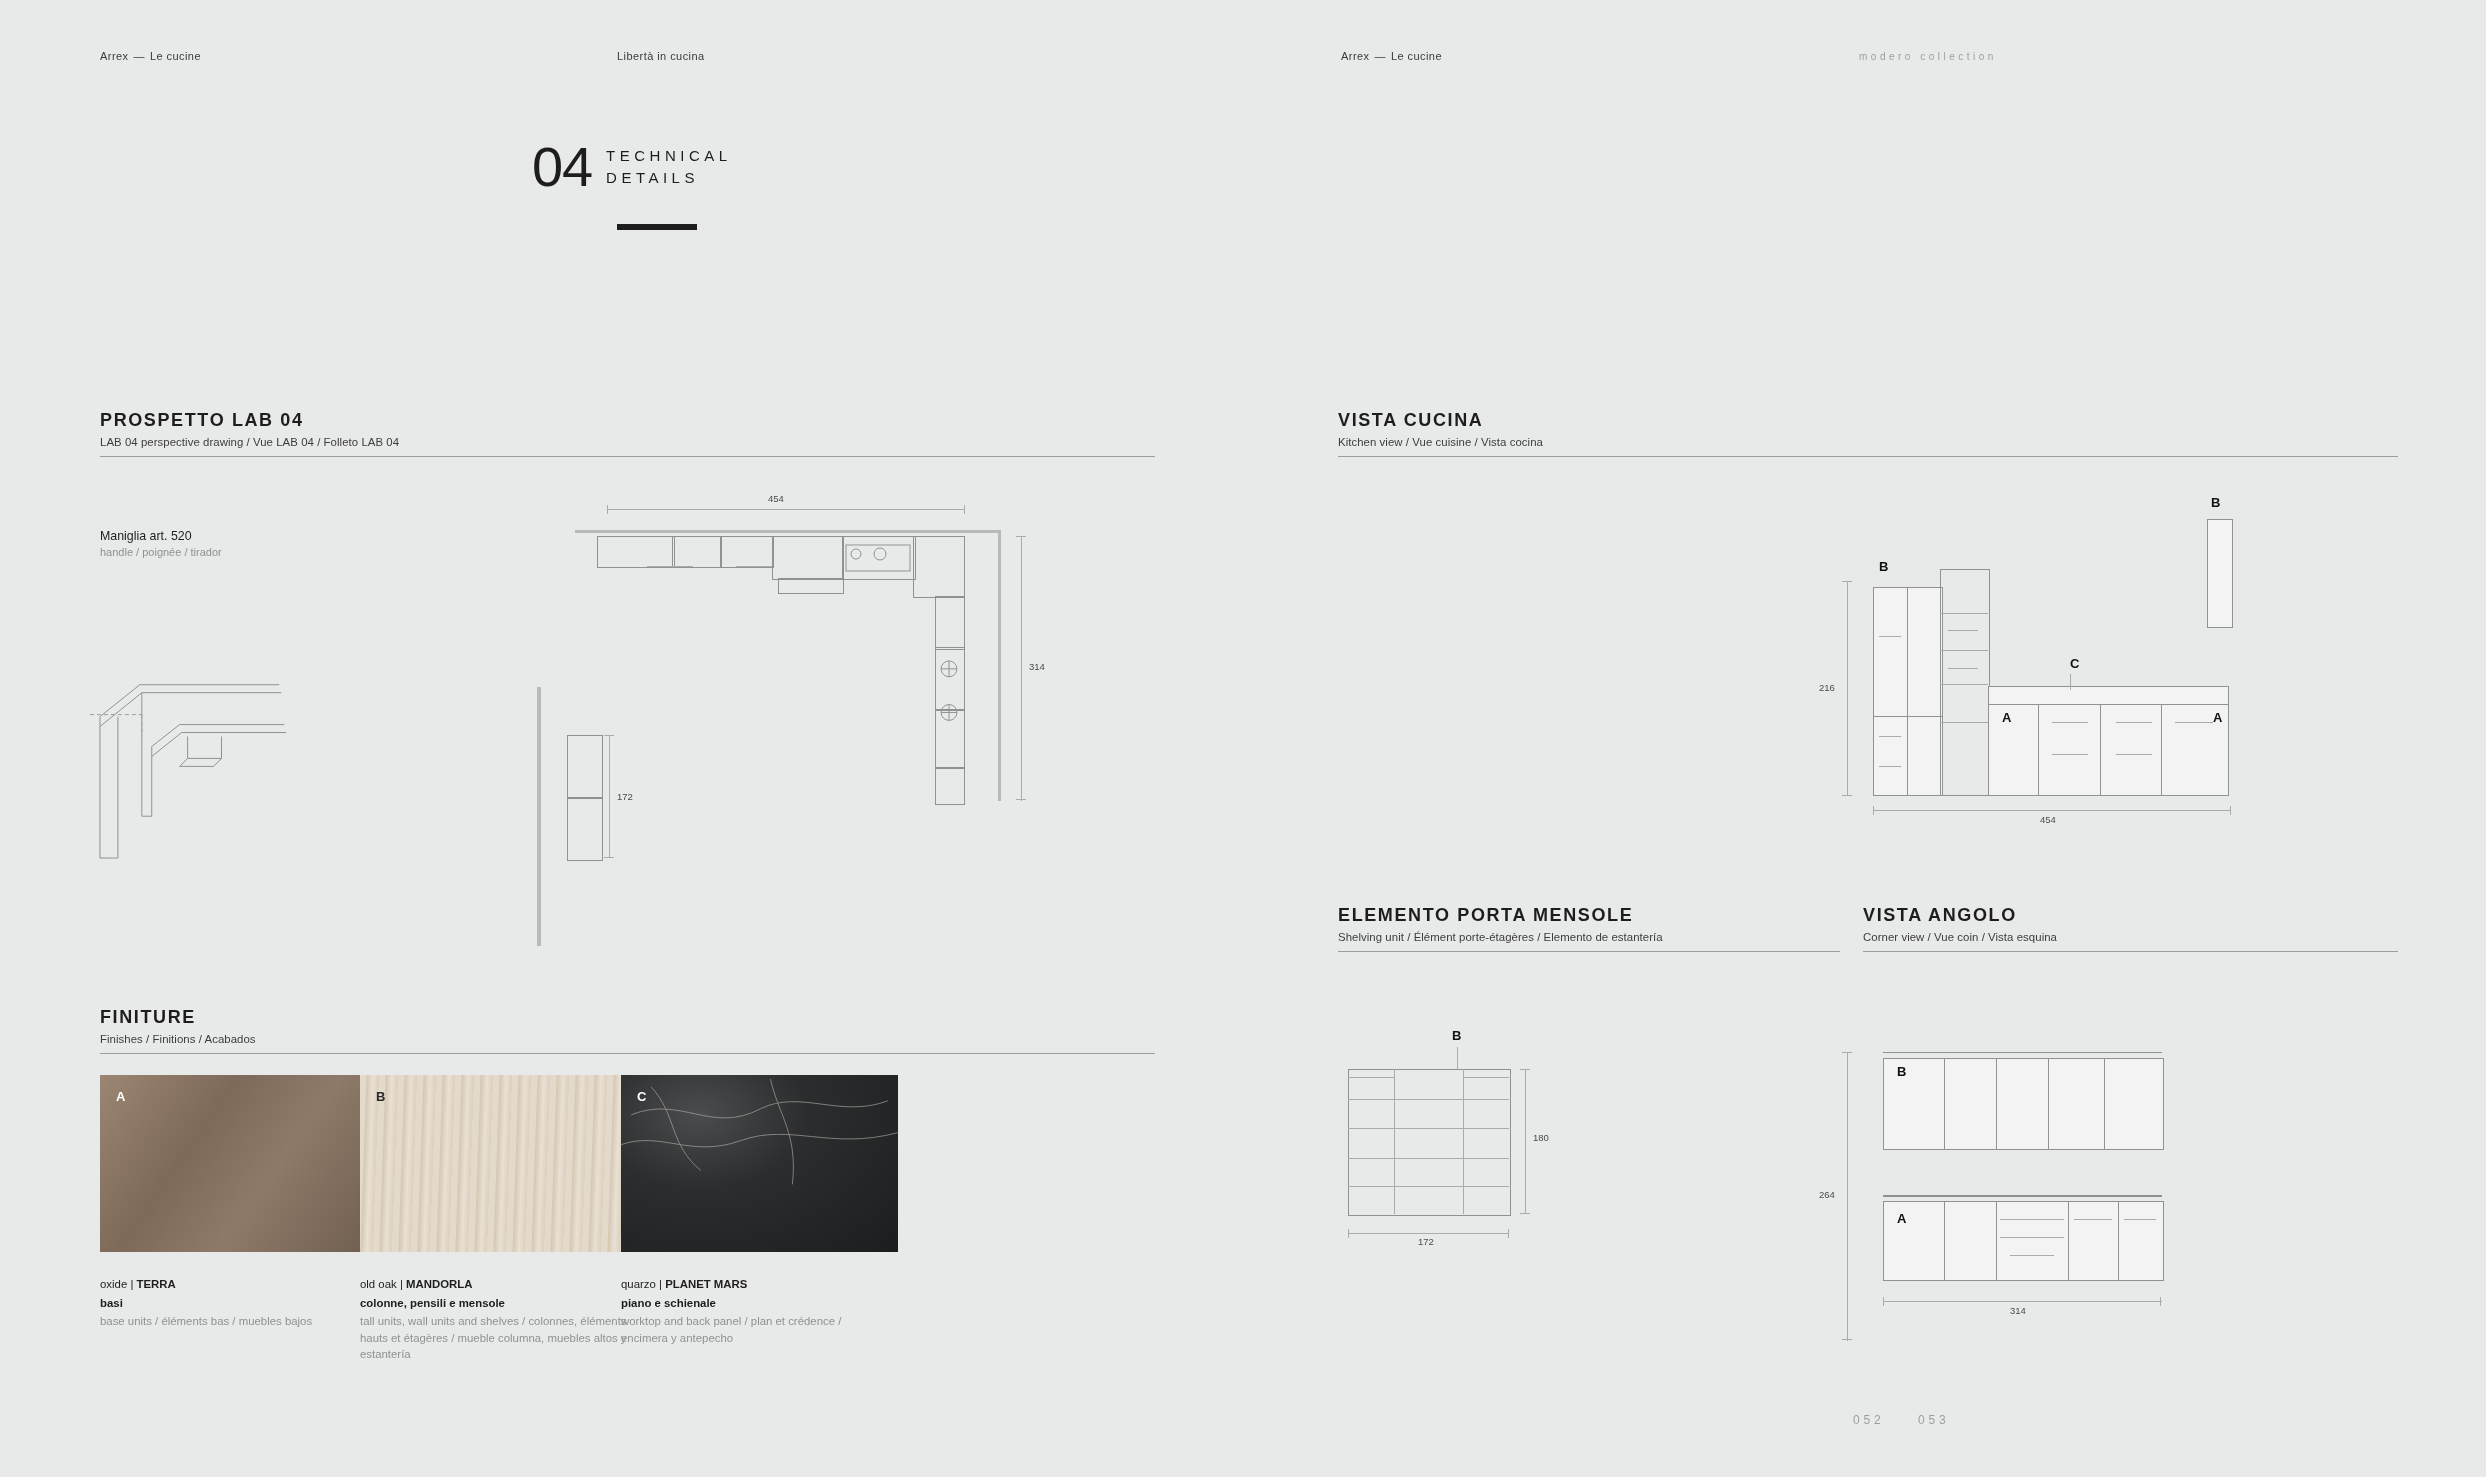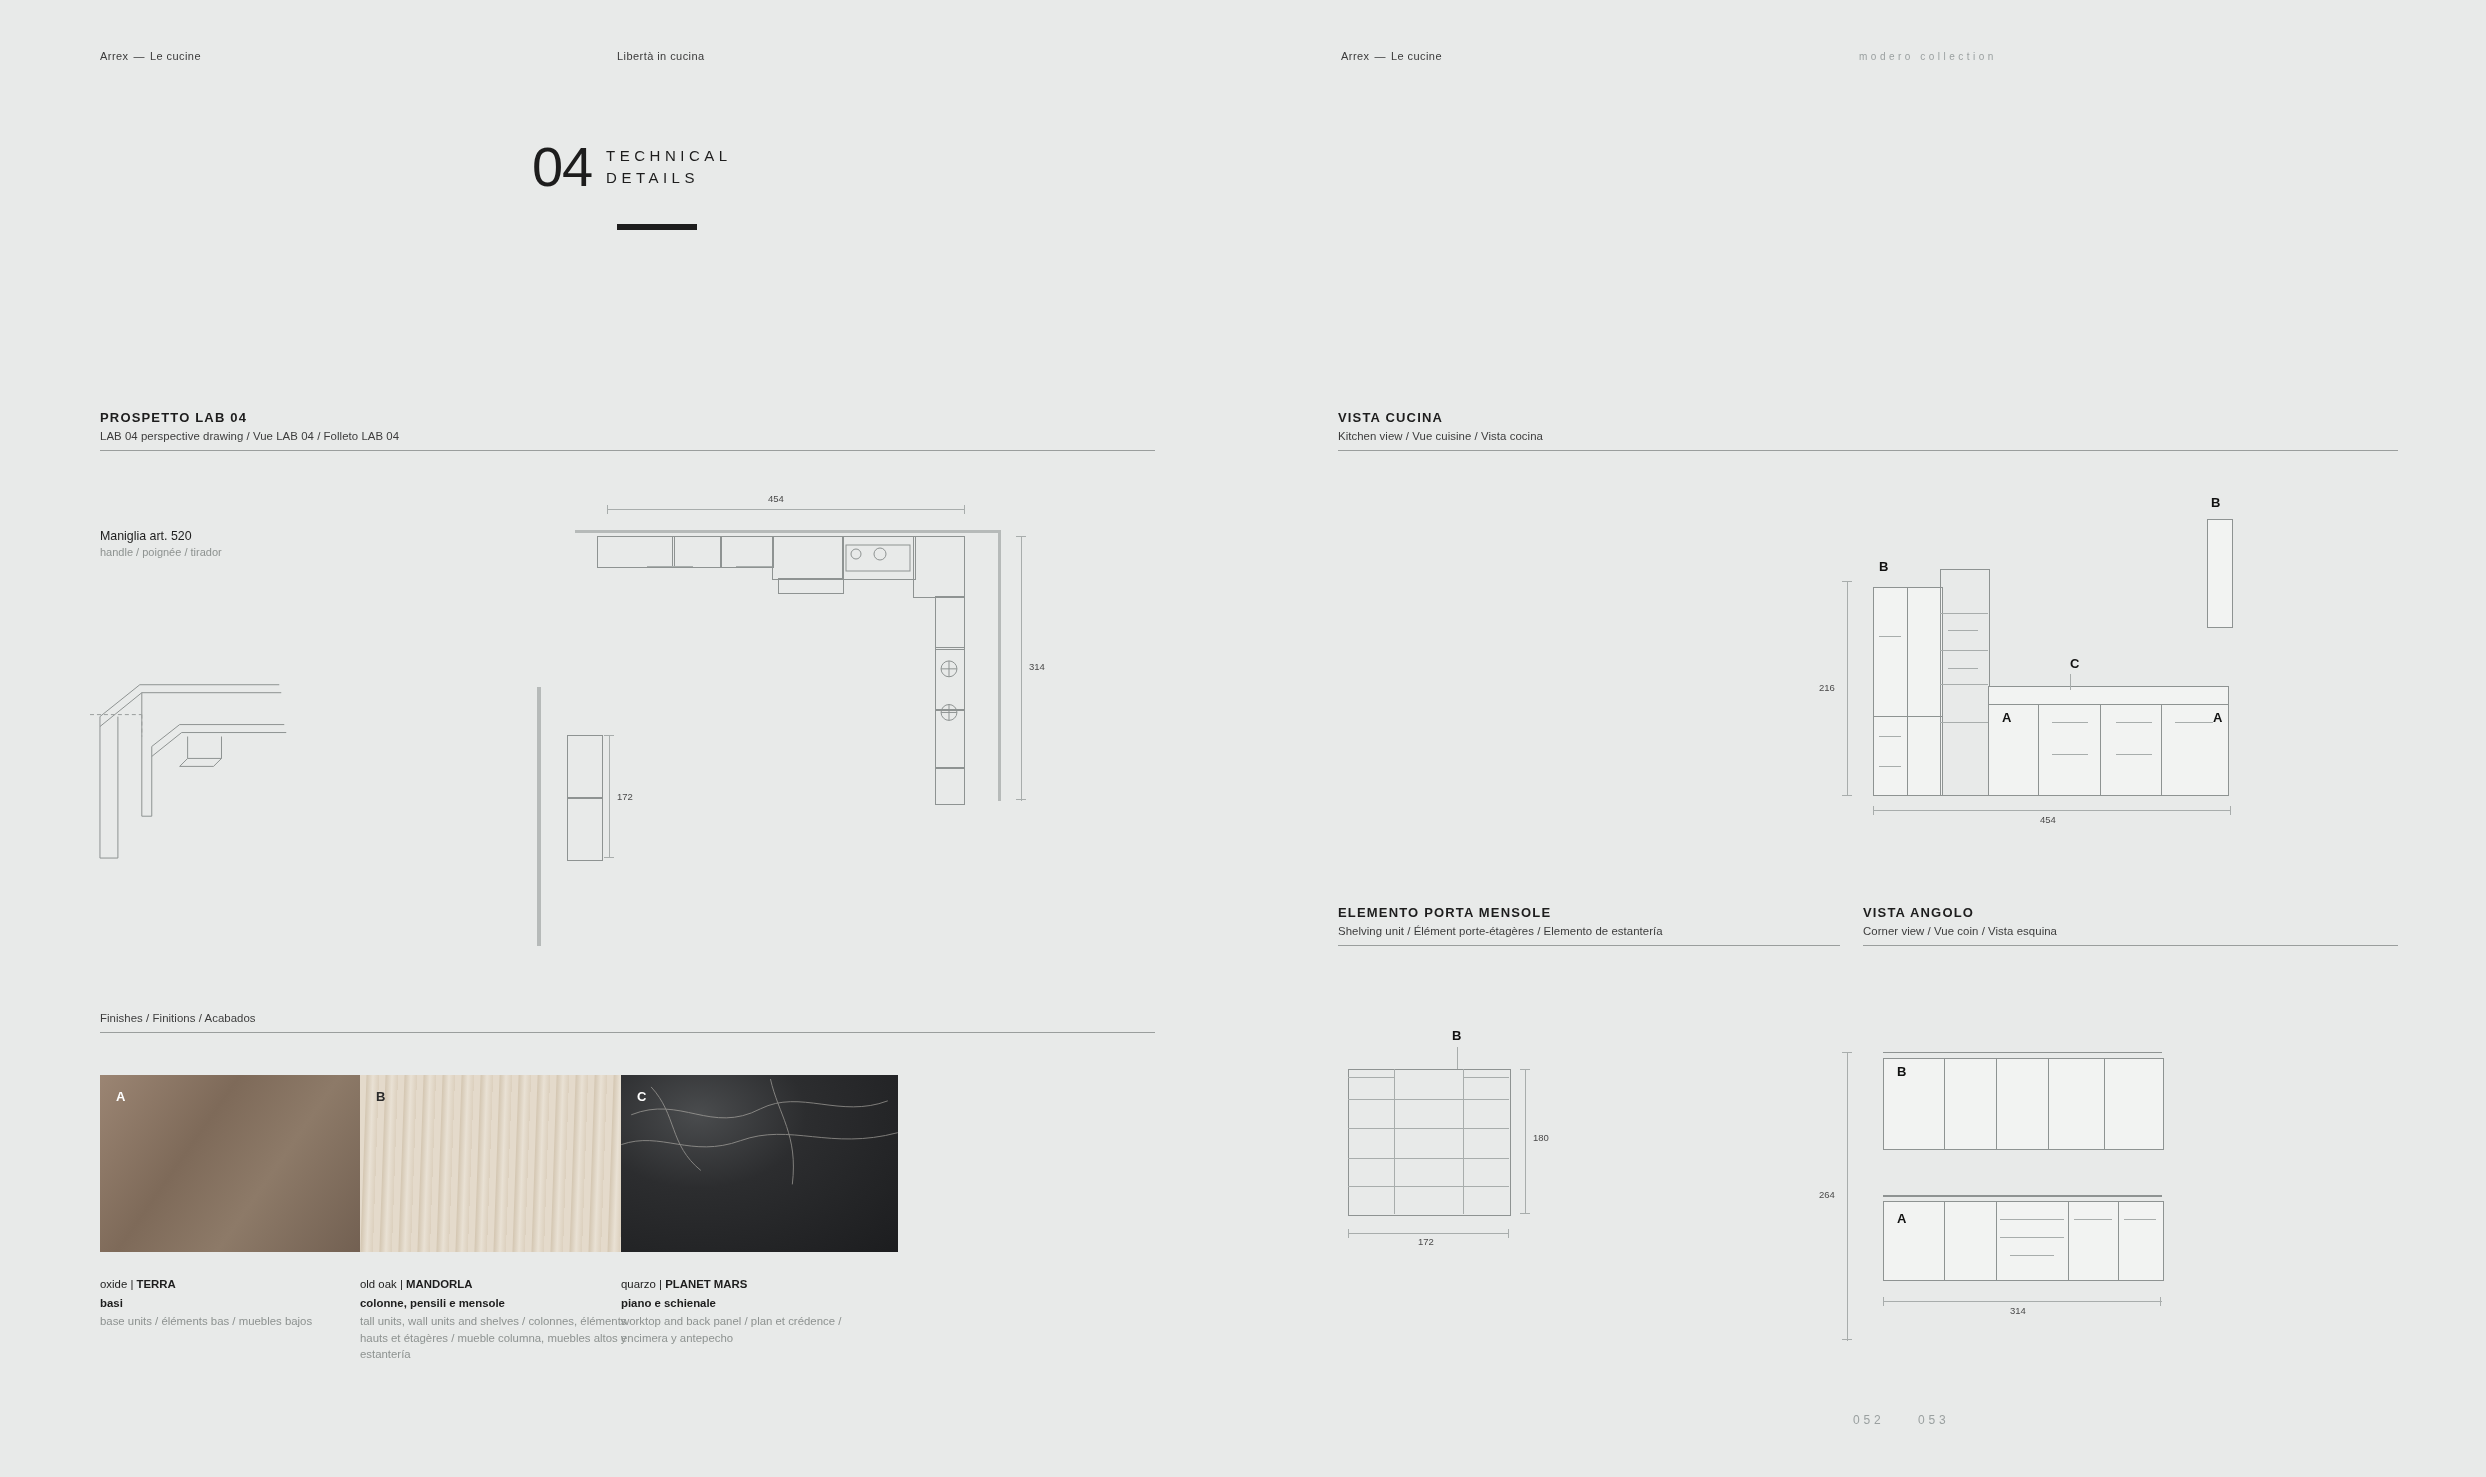--- a/index.html
+++ b/index.html
@@ -16,21 +16,21 @@
   .runhead{position:absolute;font-size:11px;letter-spacing:.04em;color:#3a3a3a;}
   .runhead .dash{margin:0 5px;}
   .runhead-right{position:absolute;font-size:10px;letter-spacing:.35em;color:#9aa0a0;}
   
   .chapter{position:absolute;left:532px;top:139px;display:flex;align-items:flex-start;}
   .chapter .num{font-size:56px;font-weight:400;letter-spacing:-0.02em;line-height:1;color:#1d1d1d;font-family:"Liberation Sans",sans-serif;}
   .chapter .ttl{margin-left:14px;margin-top:6px;font-size:15px;letter-spacing:.30em;line-height:1.45;color:#1d1d1d;}
   .chapter-rule{position:absolute;left:617px;top:224px;width:80px;height:6px;background:#1d1d1d;}
   
   .sec{position:absolute;}
-  .sec .t1{font-size:13px;font-weight:700;letter-spacing:.09em;color:#1d1d1d;}
+  .sec .t1{font-size:18px;font-weight:700;letter-spacing:.09em;color:#1d1d1d;}
   .sec .t2{font-size:11.4px;font-weight:400;color:#3c3c3c;margin-top:5px;letter-spacing:.005em;}
   .sec .rule{height:1px;background:#9a9e9d;margin-top:8px;}
   
   .lbl-strong{font-size:12.4px;font-weight:400;color:#1d1d1d;}
   .lbl-sub{font-size:11px;color:#8d9290;margin-top:3px;}
   
   .draw{position:absolute;}
   .dim-txt{position:absolute;font-size:9.5px;color:#4a4a4a;}
   .letter{position:absolute;font-size:13px;font-weight:700;color:#111;}
   .outline{position:absolute;border:1px solid #8e9392;background:#f2f3f2;}
@@ -150,20 +150,21 @@
     <div class="thin" style="left:-20px;top:189px;width:4px;height:259px;background:#b6bab9;"></div>
     <div class="outline-nofill" style="left:10px;top:237px;width:34px;height:62px;"></div>
     <div class="outline-nofill" style="left:10px;top:299px;width:34px;height:62px;"></div>
     <div class="thin" style="left:52px;top:237px;width:1px;height:123px;"></div>
     <div class="thin" style="left:47px;top:237px;width:10px;height:1px;"></div>
     <div class="thin" style="left:47px;top:359px;width:10px;height:1px;"></div>
     <div class="dim-txt" style="left:60px;top:293px;">172</div>
   </div>
 
   <div class="sec" style="left:100px;top:1007px;width:1055px;">
+    <div class="t1">FINITURE</div>
     <div class="t2">Finishes / Finitions / Acabados</div>
     <div class="rule"></div>
   </div>
 
   <div class="swatch" style="left:100px;top:1075px;background:
        linear-gradient(125deg,#9b8573 0%,#7e6a59 35%,#8d7a68 60%,#6f5d4f 100%);">
     <div class="sl">A</div>
   </div>
   <div class="fin-cap" style="left:100px;top:1276px;">
     <div class="n1"><span>oxide | </span><b>TERRA</b></div>

